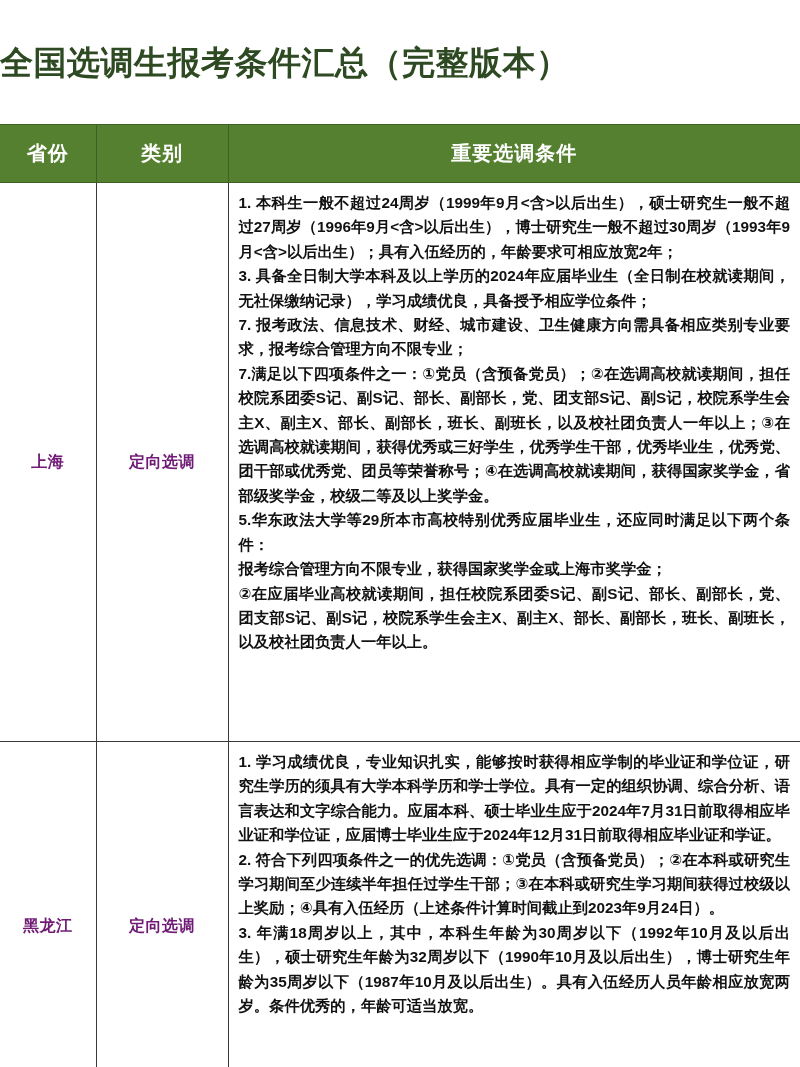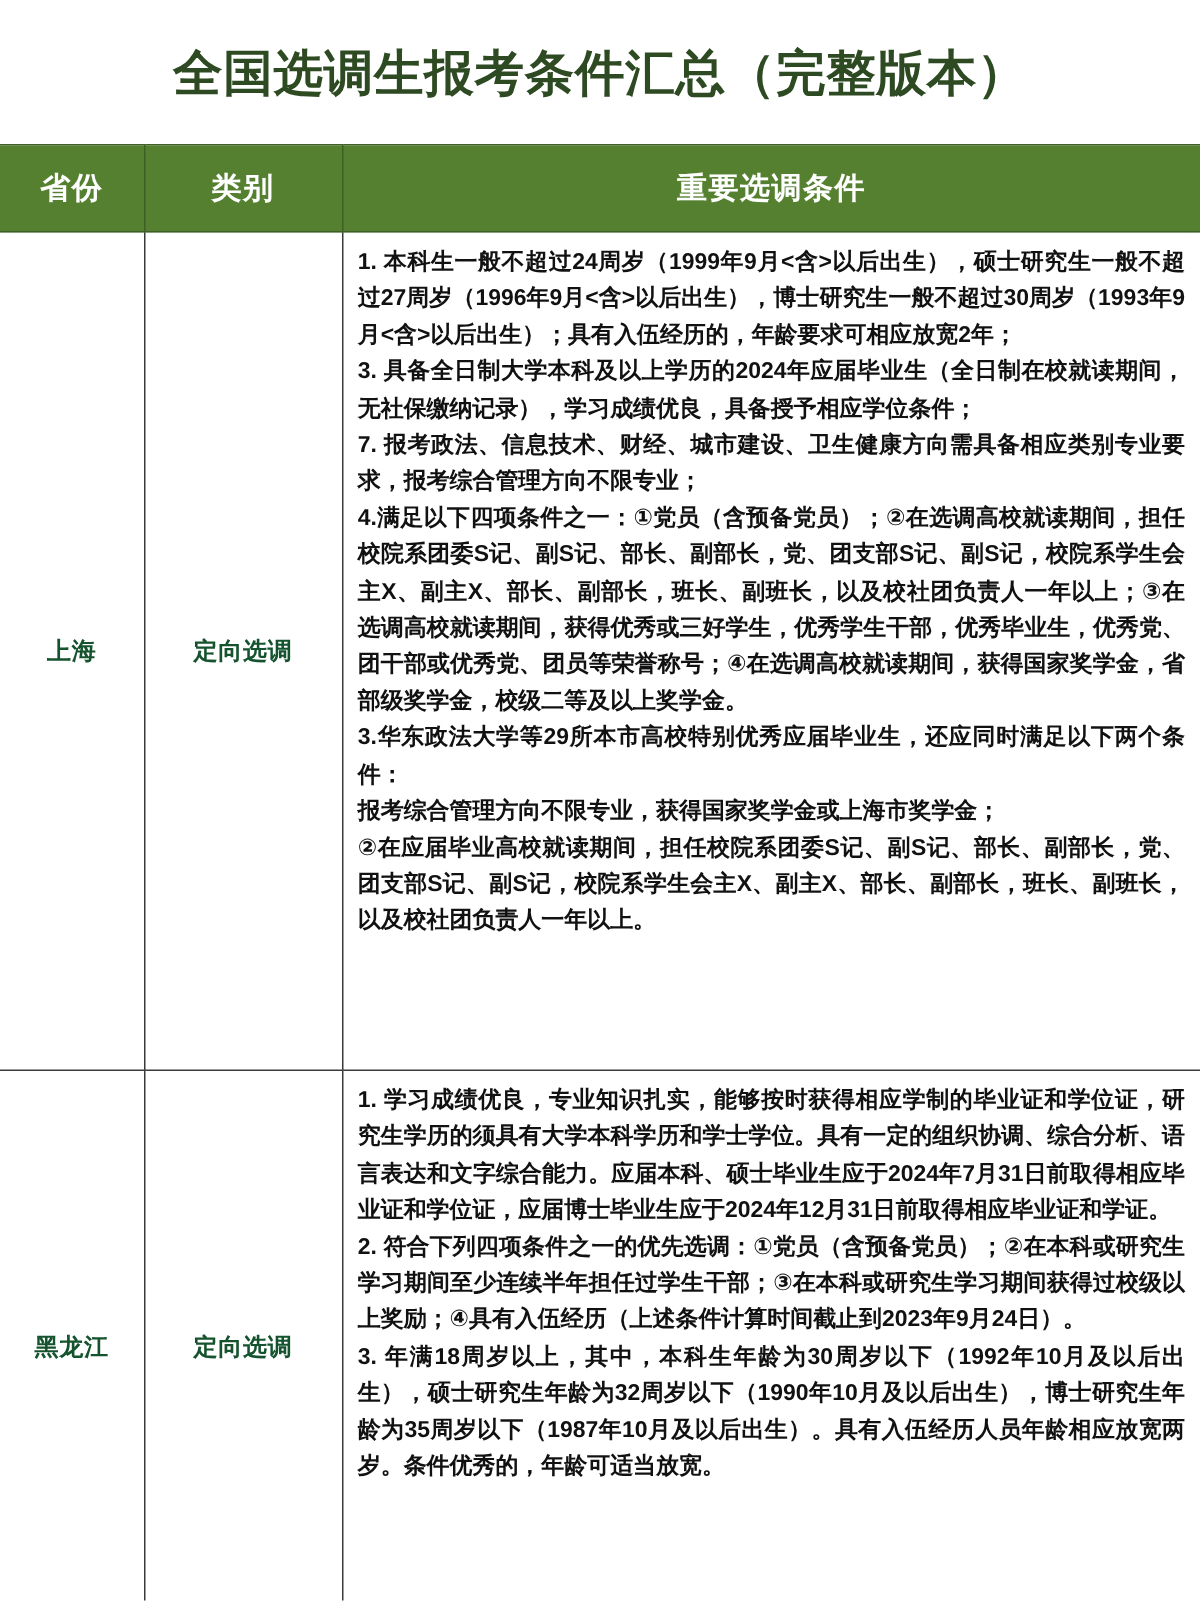--- a/index.html
+++ b/index.html
@@ -29,24 +29,23 @@
     left: 7px;
     top: 7px;
     right: 7px;
     bottom: 7px;
     border: 1px solid #e2e2e2;
     pointer-events: none;
   }
 
   #title-bar {
     position: relative;
-    height: 96px;
+    height: 124px;
     display: flex;
     align-items: center;
-    justify-content: center;
     background: #ffffff;
   }
 
   #doc-title {
     font-size: 33px;
     font-weight: bold;
     letter-spacing: 0.5px;
     color: #2e4a22;
     white-space: nowrap;
     line-height: 1;
@@ -84,21 +83,21 @@
     border: 1px solid #3a3a3a;
     padding: 0;
     vertical-align: middle;
     background: #ffffff;
   }
   table.main td.prov,
   table.main td.type {
     text-align: center;
     font-size: 16px;
     font-weight: bold;
-    color: #14532d;
+    color: #701a75;
     letter-spacing: 0.5px;
   }
   table.main td.cond {
     vertical-align: top;
     padding: 8px 10px 10px 10px;
     font-size: 15.3px;
     font-weight: bold;
     line-height: 24.4px;
     color: #111111;
     text-align: justify;
@@ -140,22 +139,22 @@
       </tr>
     </thead>
     <tbody>
       <tr class="row-shanghai">
         <td class="prov">上海</td>
         <td class="type">定向选调</td>
         <td class="cond">
             <p>1. 本科生一般不超过24周岁（1999年9月&lt;含&gt;以后出生），硕士研究生一般不超过27周岁（1996年9月&lt;含&gt;以后出生），博士研究生一般不超过30周岁（1993年9月&lt;含&gt;以后出生）；具有入伍经历的，年龄要求可相应放宽2年；</p>
             <p>3. 具备全日制大学本科及以上学历的2024年应届毕业生（全日制在校就读期间，无社保缴纳记录），学习成绩优良，具备授予相应学位条件；</p>
             <p>7. 报考政法、信息技术、财经、城市建设、卫生健康方向需具备相应类别专业要求，报考综合管理方向不限专业；</p>
-            <p>4.满足以下四项条件之一：①党员（含预备党员）；②在选调高校就读期间，担任校院系团委S记、副S记、部长、副部长，党、团支部S记、副S记，校院系学生会主X、副主X、部长、副部长，班长、副班长，以及校社团负责人一年以上；③在选调高校就读期间，获得优秀或三好学生，优秀学生干部，优秀毕业生，优秀党、团干部或优秀党、团员等荣誉称号；④在选调高校就读期间，获得国家奖学金，省部级奖学金，校级二等及以上奖学金。</p>
-            <p>3.华东政法大学等29所本市高校特别优秀应届毕业生，还应同时满足以下两个条件：</p>
+            <p>7.满足以下四项条件之一：①党员（含预备党员）；②在选调高校就读期间，担任校院系团委S记、副S记、部长、副部长，党、团支部S记、副S记，校院系学生会主X、副主X、部长、副部长，班长、副班长，以及校社团负责人一年以上；③在选调高校就读期间，获得优秀或三好学生，优秀学生干部，优秀毕业生，优秀党、团干部或优秀党、团员等荣誉称号；④在选调高校就读期间，获得国家奖学金，省部级奖学金，校级二等及以上奖学金。</p>
+            <p>5.华东政法大学等29所本市高校特别优秀应届毕业生，还应同时满足以下两个条件：</p>
             <p>报考综合管理方向不限专业，获得国家奖学金或上海市奖学金；</p>
             <p>②在应届毕业高校就读期间，担任校院系团委S记、副S记、部长、副部长，党、团支部S记、副S记，校院系学生会主X、副主X、部长、副部长，班长、副班长，以及校社团负责人一年以上。</p>
           </td>
       </tr>
       <tr class="row-heilongjiang">
         <td class="prov">黑龙江</td>
         <td class="type">定向选调</td>
         <td class="cond">
             <p>1. 学习成绩优良，专业知识扎实，能够按时获得相应学制的毕业证和学位证，研究生学历的须具有大学本科学历和学士学位。具有一定的组织协调、综合分析、语言表达和文字综合能力。应届本科、硕士毕业生应于2024年7月31日前取得相应毕业证和学位证，应届博士毕业生应于2024年12月31日前取得相应毕业证和学证。</p>
             <p>2. 符合下列四项条件之一的优先选调：①党员（含预备党员）；②在本科或研究生学习期间至少连续半年担任过学生干部；③在本科或研究生学习期间获得过校级以上奖励；④具有入伍经历（上述条件计算时间截止到2023年9月24日）。</p>

